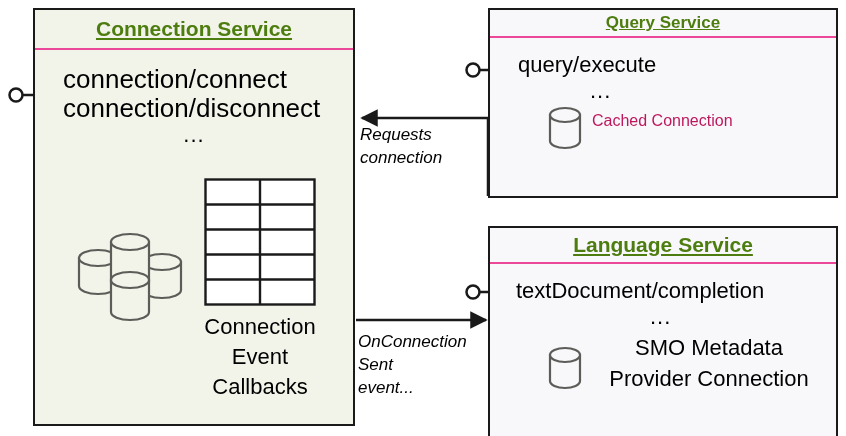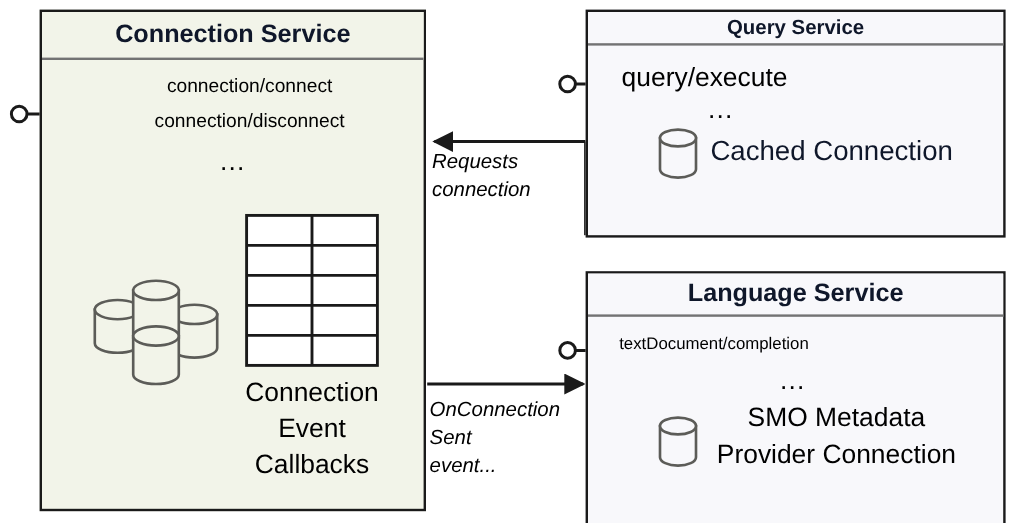--- a/index.html
+++ b/index.html
@@ -22,49 +22,50 @@
   }
   .box {
     position: absolute;
     box-sizing: border-box;
     border: 2px solid #1a1a1a;
     display: flex;
     flex-direction: column;
   }
   .box-header {
     box-sizing: border-box;
-    border-bottom: 2px solid #737373;
+    border-bottom: 2px solid #ec4899;
     text-align: center;
     font-weight: bold;
-    color: #0f172a;
+    color: #4d7c0f;
     display: flex;
     align-items: center;
     justify-content: center;
+    text-decoration: underline;
   }
   .box-body {
     position: relative;
     flex: 1 1 auto;
   }
 
   
   #connection-service {
     left: 33px; top: 8px;
     width: 322px; height: 418px;
     background: #f2f4e9;
   }
   #connection-service .box-header {
     height: 40px;
     font-size: 21px;
     background: #f2f4e9;
   }
   .cs-line {
     position: absolute;
     left: 0; right: 0;
-    text-align: center;
-    font-size: 16px;
+    text-align: left;
+    font-size: 26px;
     color: #000;
     white-space: nowrap;
   }
   #cs-op-1 { top: 14px; left: 28px; }
   #cs-op-2 { top: 43px; left: 28px; }
   #cs-ellipsis {
     top: 72px; left: 0; right: 0;
     text-align: center;
     font-size: 22px;
     letter-spacing: 1px;
@@ -124,58 +125,58 @@
     color: #000;
   }
   #qs-db-icon {
     position: absolute;
     left: 58px; top: 68px;
     width: 34px; height: 44px;
   }
   #qs-db-label {
     position: absolute;
     left: 102px; top: 74px;
-    font-size: 23px;
-    white-space: nowrap;
-    color: #0f172a;
+    font-size: 16px;
+    white-space: nowrap;
+    color: #be185d;
   }
 
   
   #language-service {
     left: 488px; top: 226px;
     width: 350px; height: 228px;
     background: #f8f8fb;
   }
   #language-service .box-header {
     height: 36px;
     font-size: 21px;
     background: #f8f8fb;
   }
   #ls-op-1 {
     position: absolute;
     left: 26px; top: 14px;
-    font-size: 14px;
+    font-size: 22px;
     white-space: nowrap;
     color: #000;
   }
   #ls-ellipsis {
     position: absolute;
     left: 160px; top: 40px;
     font-size: 22px;
     letter-spacing: 1px;
     color: #000;
   }
   #ls-db-icon {
     position: absolute;
     left: 58px; top: 82px;
     width: 34px; height: 44px;
   }
   #ls-db-label {
     position: absolute;
-    left: 88px; top: 68px;
+    left: 100px; top: 68px;
     width: 238px;
     text-align: center;
     font-size: 22px;
     line-height: 31px;
     color: #000;
   }
 
   
   .edge-label {
     position: absolute;

